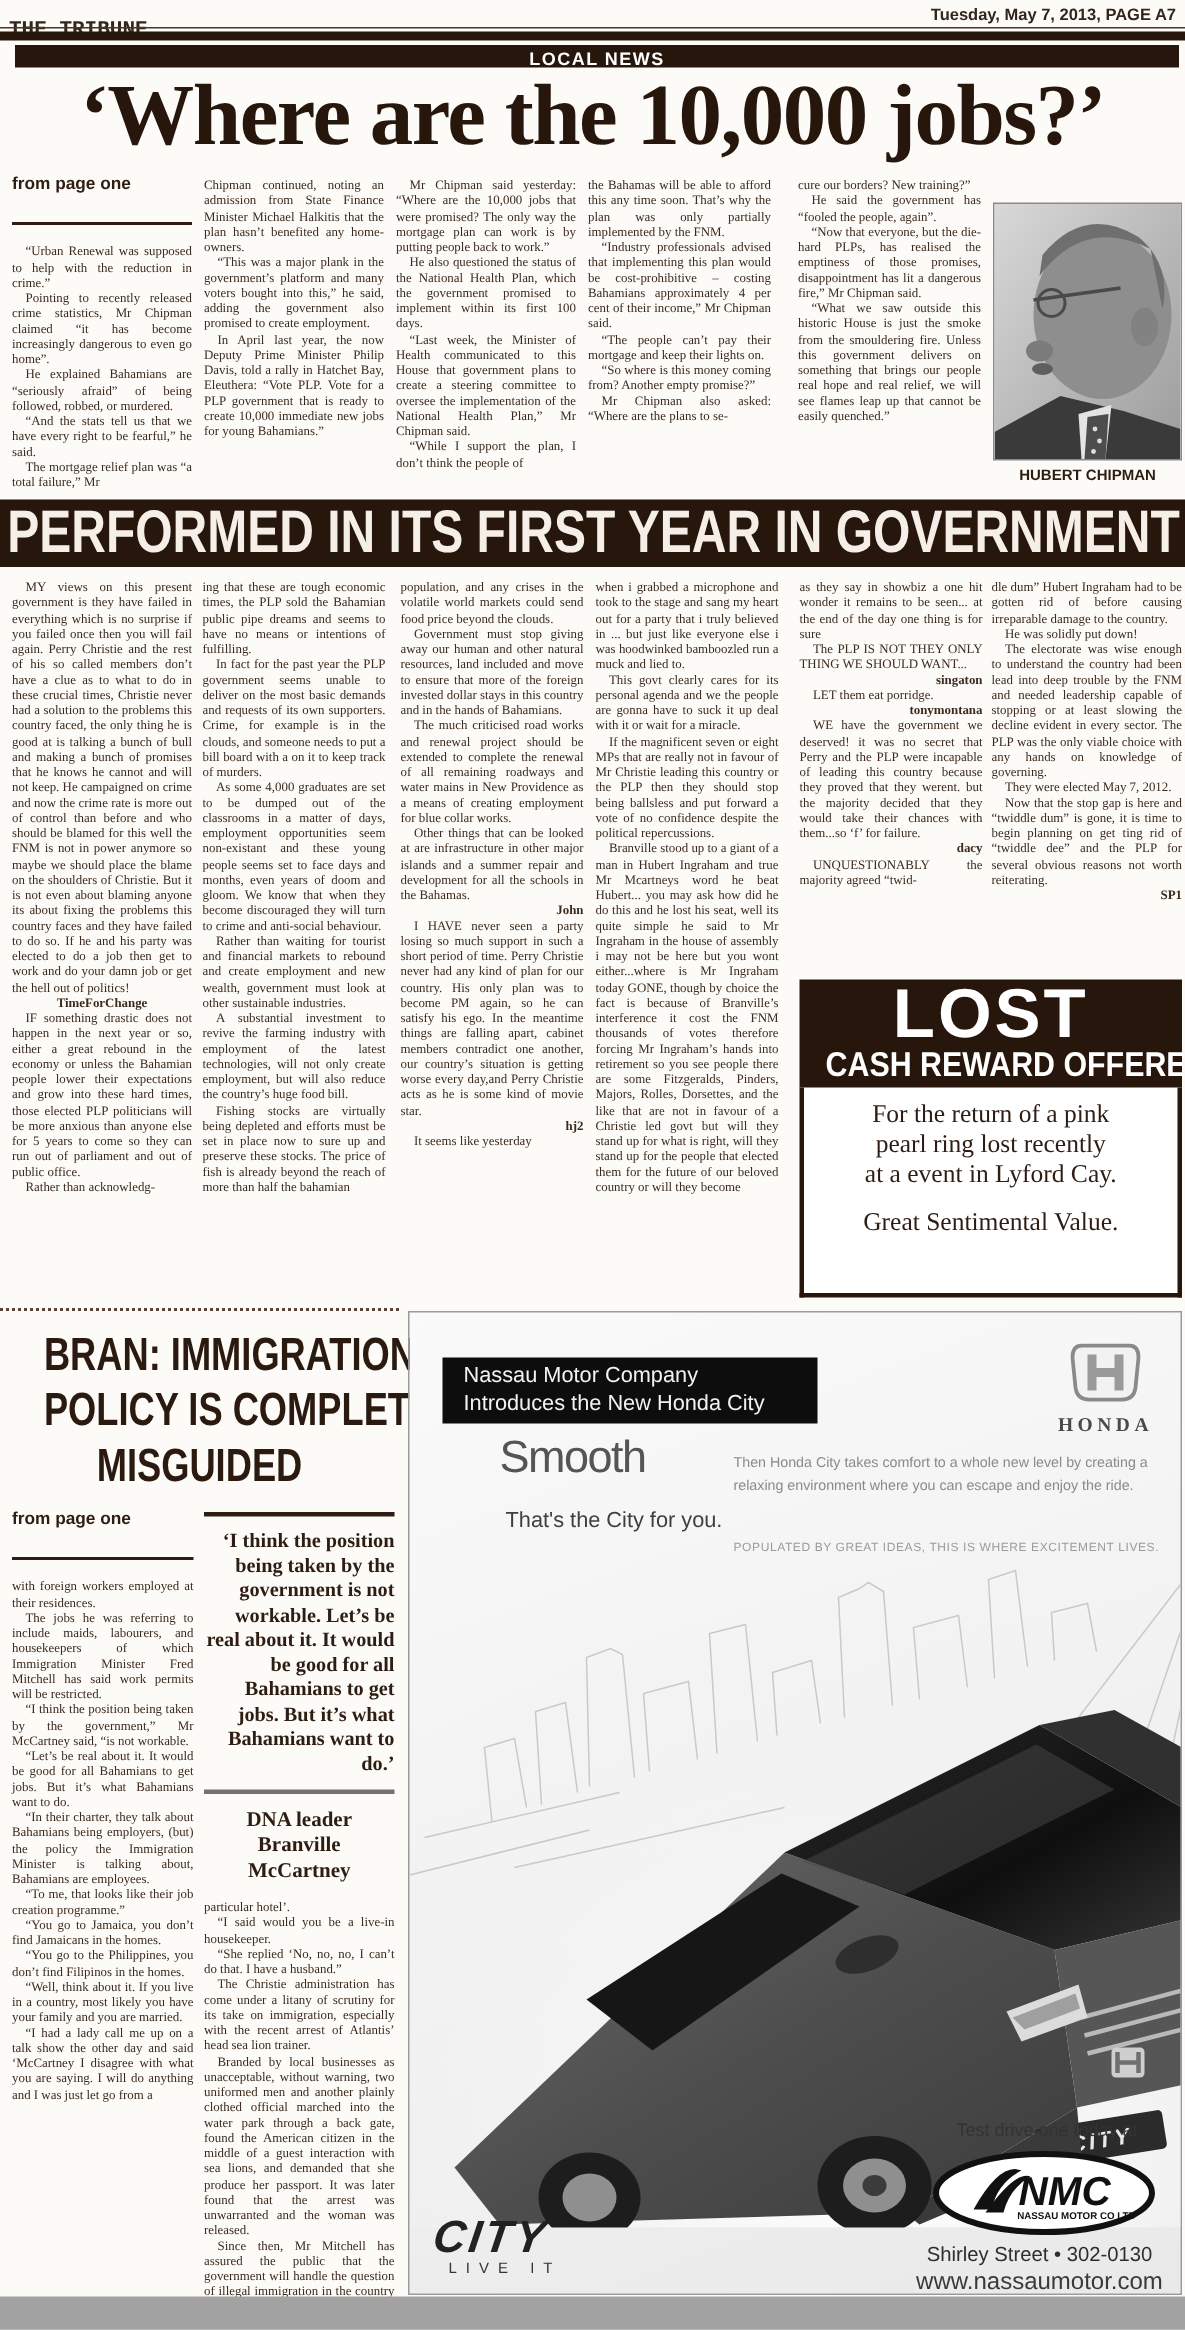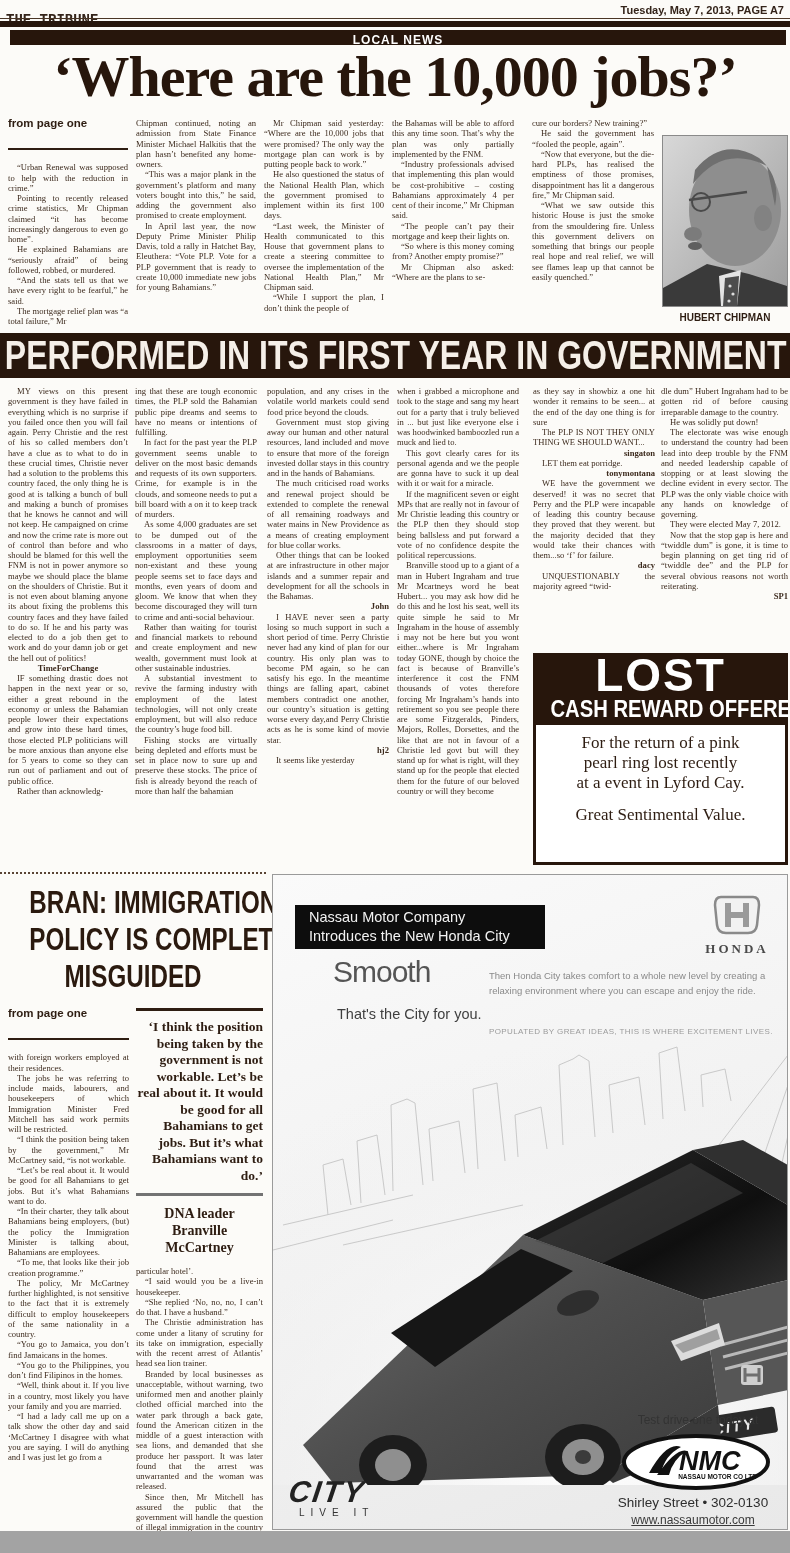--- a/index.html
+++ b/index.html
@@ -73,21 +73,21 @@
   .smooth { left:60px; top:80px; font-size:30px; color:#555; letter-spacing:-1px; }
   .smooth-sub { left:64px; top:131px; font-size:14.5px; color:#3f3f3f; }
   .honda-body { left:216px; top:93px; width:292px; font-size:9.5px; line-height:15px; color:#8a8a8a; }
   .honda-tag { left:216px; top:152px; width:300px; font-size:8px; color:#9b9b9b; letter-spacing:.4px; }
   .city-logo { left:16px; top:600px; font-size:30px; font-weight:bold; font-style:italic; color:#222;
                transform:skewX(-8deg); letter-spacing:2px; }
   .city-sub { left:26px; top:632px; font-size:10px; letter-spacing:6px; color:#333; }
   .test-drive { left:340px; top:538px; width:170px; text-align:center; font-size:12px; color:#333; }
   .nmc-logo { left:348px; top:558px; }
   .honda-addr { left:330px; top:620px; width:180px; text-align:center; font-size:13.5px; color:#2e2e2e; }
-  .honda-web { left:330px; top:638px; width:180px; text-align:center; font-size:12px; color:#3a3a3a;text-decoration:underline; }
+  .honda-web { left:330px; top:638px; width:180px; text-align:center; font-size:16px; color:#3a3a3a; }
 
   .bottom-bar { left:0; top:1531px; width:790px; height:22px; background:#a3a3a3; }
 </style>
 </head>
 <body>
 
 <div id="page">
 
   <div class="abs mast-paper">THE TRIBUNE</div>
   <div class="abs mast-date">Tuesday, May 7, 2013, PAGE A7</div>
@@ -237,21 +237,20 @@
 
   <div class="col" style="left:8px; top:1008px; width:121px;">
     <div class="kicker">from page one</div>
     <div>
         <p class="cont">with foreign workers employed at their residences.</p>
         <p>The jobs he was referring to include maids, labourers, and housekeepers of which Immigration Minister Fred Mitchell has said work permits will be restricted.</p>
         <p>“I think the position being taken by the government,” Mr McCartney said, “is not workable.</p>
         <p>“Let’s be real about it. It would be good for all Bahamians to get jobs. But it’s what Bahamians want to do.</p>
         <p>“In their charter, they talk about Bahamians being employers, (but) the policy the Immigration Minister is talking about, Bahamians are employees.</p>
         <p>“To me, that looks like their job creation programme.”</p>
-        <p>The policy, Mr McCartney further highlighted, is not sensitive to the fact that it is extremely difficult to employ housekeepers of the same nationality in a country.</p>
         <p>“You go to Jamaica, you don’t find Jamaicans in the homes.</p>
         <p>“You go to the Philippines, you don’t find Filipinos in the homes.</p>
         <p>“Well, think about it. If you live in a country, most likely you have your family and you are married.</p>
         <p>“I had a lady call me up on a talk show the other day and said ‘McCartney I disagree with what you are saying. I will do anything and I was just let go from a</p>
       </div>
   </div>
 
   <div class="col" style="left:136px; top:1008px; width:127px;">
     <div class="quote-box">
       <p class="quote-text">‘I think the position being taken by the government is not workable. Let’s be real about it. It would be good for all Bahamians to get jobs. But it’s what Bahamians want to do.’</p>

